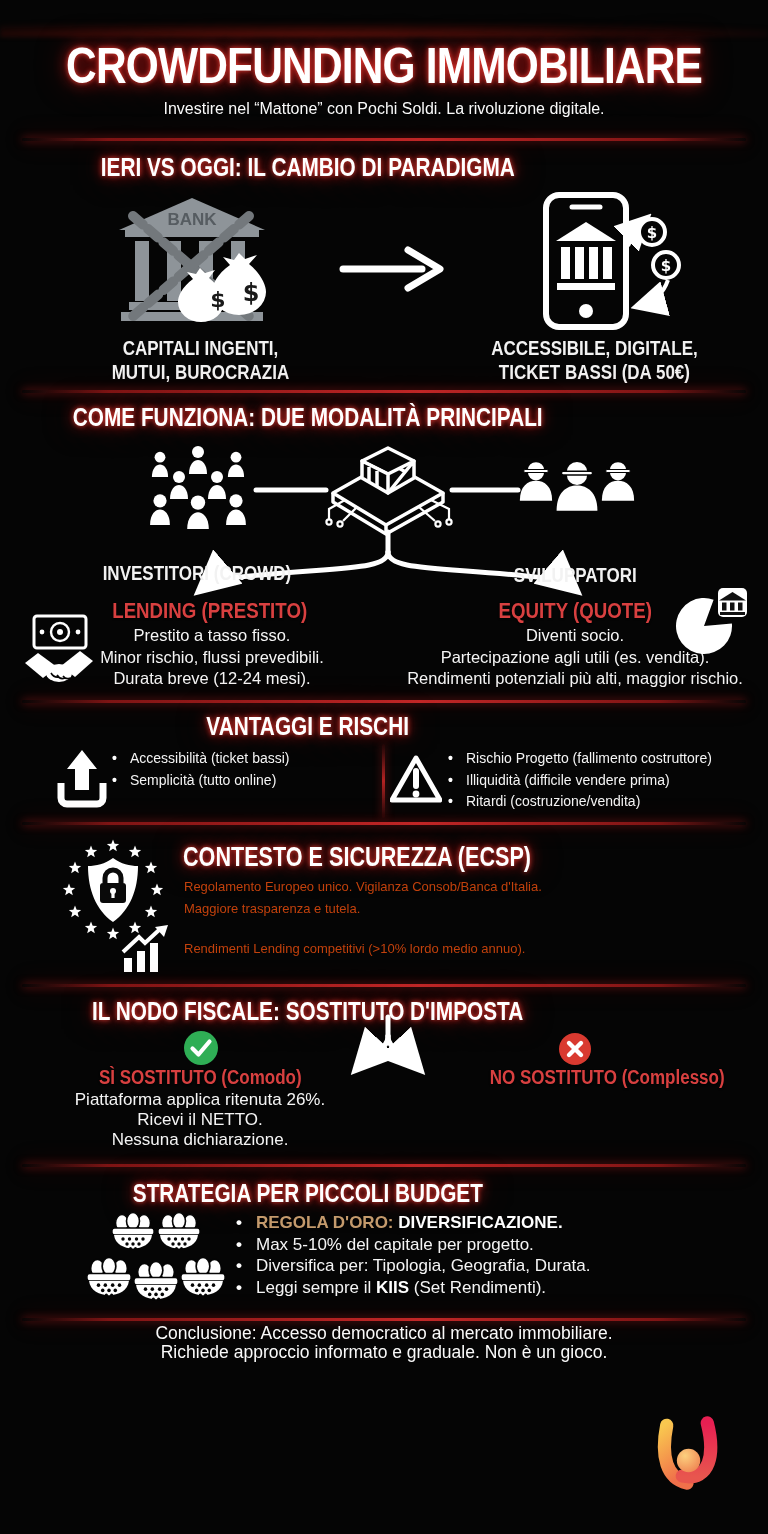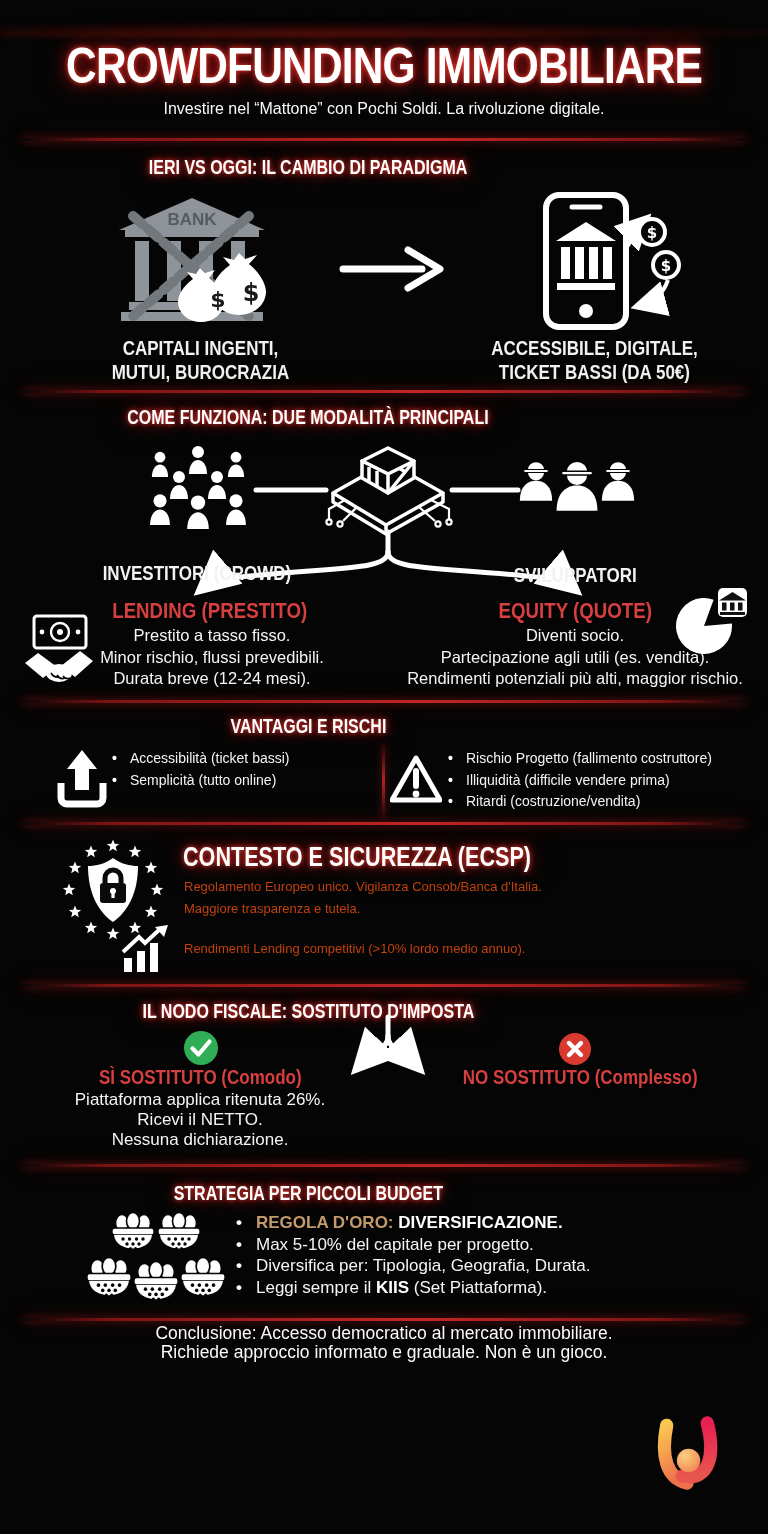--- a/index.html
+++ b/index.html
@@ -6,21 +6,21 @@
   .page{position:relative;width:768px;height:1534px;background:#050505;overflow:hidden;
         font-family:"Liberation Sans","DejaVu Sans",sans-serif;color:#f2f2f2;}
   .abs{position:absolute;}
   .center{text-align:center;}
   .cond{display:inline-block;white-space:nowrap;transform:scaleX(.8);transform-origin:50% 50%;}
   .cond85{display:inline-block;white-space:nowrap;transform:scaleX(.85);transform-origin:50% 50%;}
   .condL{display:inline-block;white-space:nowrap;transform:scaleX(.8);transform-origin:0 50%;}
   .glow{color:#fff;text-shadow:0 0 6px rgba(255,70,60,.9),0 0 16px rgba(235,30,30,.7),0 0 34px rgba(190,0,0,.5);}
   .title{font-size:50px;font-weight:bold;line-height:52px;letter-spacing:-1px;}
   .subtitle{font-size:16px;line-height:26px;color:#fafafa;}
-  .sec-head{width:616px;text-align:center;font-weight:bold;font-size:20px;line-height:30px;}
+  .sec-head{width:616px;text-align:center;font-weight:bold;font-size:26px;line-height:30px;}
   .hr{left:22px;width:724px;height:3px;border-radius:2px;
       background:linear-gradient(90deg,rgba(70,8,8,.05),#7e1414 12%,#b32222 45%,#c22727 55%,#7e1414 88%,rgba(70,8,8,.05));
       box-shadow:0 0 9px rgba(230,40,40,.55),0 0 22px rgba(170,10,10,.35);}
   .vr{width:3px;border-radius:2px;background:linear-gradient(180deg,rgba(120,15,15,.2),#b32222 50%,rgba(120,15,15,.2));
       box-shadow:0 0 8px rgba(220,40,40,.5);}
   .caption{font-size:20px;font-weight:bold;line-height:24px;}
   .nodelabel{font-size:20px;font-weight:bold;}
   .redtitle{font-size:22px;font-weight:bold;color:#d84040;text-shadow:0 1px 2px #000;}
   .redtitle2{font-size:20px;font-weight:bold;color:#d84040;text-shadow:0 1px 2px #000;}
   .body16{font-size:16.5px;line-height:21.5px;color:#f5f5f5;}
@@ -350,21 +350,21 @@
   </svg>
 
   <div class="abs center" style="top:1066px;left:40px;width:320px;">
     <span class="redtitle2 cond85">SÌ SOSTITUTO (Comodo)</span>
   </div>
   <div class="abs center fiscbody" style="top:1090px;left:35px;width:330px;">
     <div>Piattaforma applica ritenuta 26%.</div>
     <div>Ricevi il NETTO.</div>
     <div>Nessuna dichiarazione.</div>
   </div>
-  <div class="abs center" style="top:1066px;left:415px;width:330px;">
+  <div class="abs center" style="top:1066px;left:415px;width:330px;text-align:right;">
     <span class="redtitle2 cond85">NO SOSTITUTO (Complesso)</span>
   </div>
 
   <div class="abs hr" style="top:1164px;"></div>
 
   <div class="abs sec-head" style="top:1178px;">
     <span class="glow cond">STRATEGIA PER PICCOLI BUDGET</span>
   </div>
 
   <svg class="abs" style="left:80px;top:1206px;" width="152" height="106" viewBox="0 0 152 106">
@@ -392,21 +392,21 @@
     <use href="#bk" transform="translate(99,30)"></use>
     <use href="#bk" transform="translate(29,76) scale(1.05)"></use>
     <use href="#bk" transform="translate(76,80) scale(1.05)"></use>
     <use href="#bk" transform="translate(123,76) scale(1.05)"></use>
   </svg>
 
   <div class="abs" style="top:1212px;left:236px;width:480px;">
     <div class="srow"><span class="gold">REGOLA D'ORO:</span> <span class="wb">DIVERSIFICAZIONE.</span></div>
     <div class="srow">Max 5-10% del capitale per progetto.</div>
     <div class="srow">Diversifica per: Tipologia, Geografia, Durata.</div>
-    <div class="srow"><span>Leggi sempre il </span><span class="wb">KIIS</span><span> (Set Piattaforma).</span></div>
+    <div class="srow"><span>Leggi sempre il </span><span class="wb">KIIS</span><span> (Set Rendimenti).</span></div>
   </div>
 
   <div class="abs hr" style="top:1318px;"></div>
 
   <div class="abs center concl" style="top:1324px;left:0;width:768px;">
     <div>Conclusione: Accesso democratico al mercato immobiliare.</div>
     <div>Richiede approccio informato e graduale. Non è un gioco.</div>
   </div>
 
   <svg class="abs" style="left:648px;top:1416px;" width="78" height="78" viewBox="0 0 100 100">

